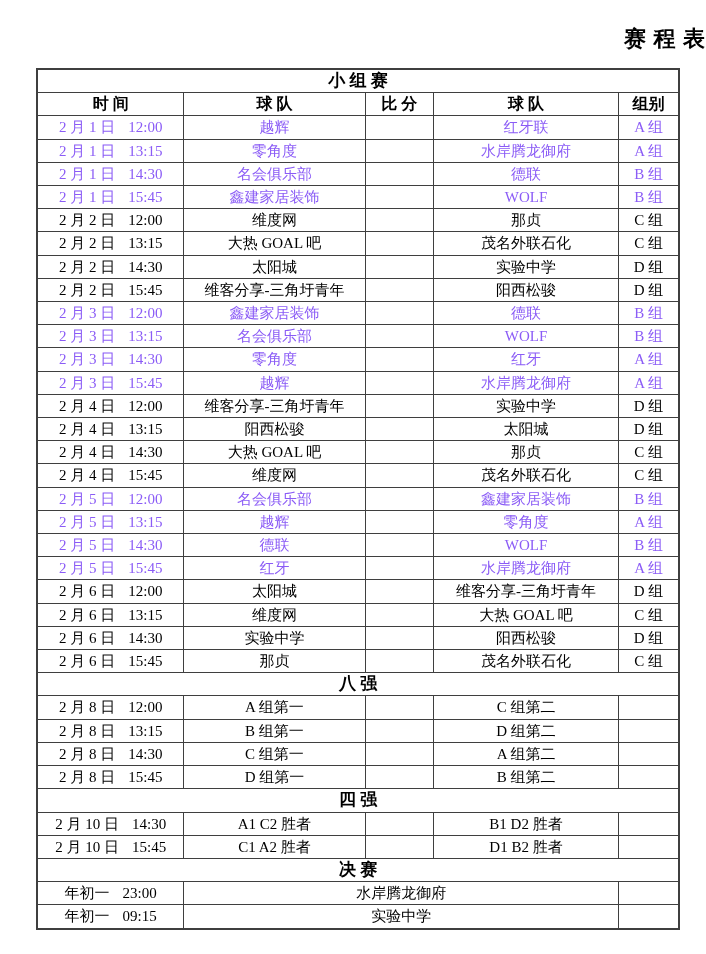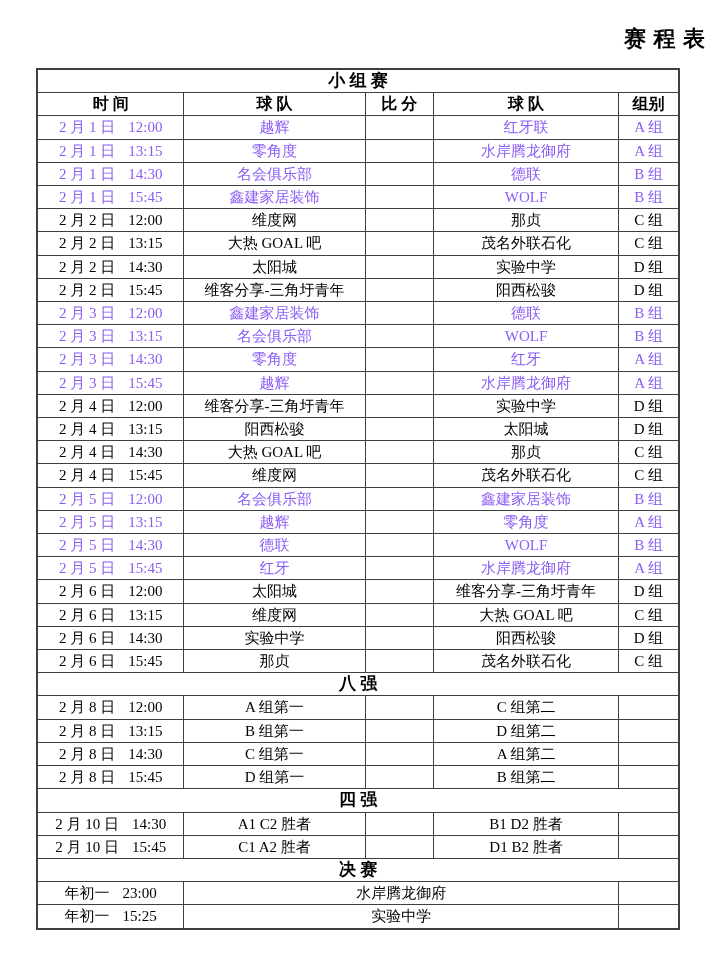--- a/index.html
+++ b/index.html
@@ -472,21 +472,21 @@
               <span>23:00</span>
             </span>
           </td>
           <td colspan="3">水岸腾龙御府</td>
           <td></td>
         </tr>
         <tr>
           <td>
             <span class="dt">
               <span>年初一</span>
-              <span>15:25</span>
+              <span>09:15</span>
             </span>
           </td>
           <td colspan="3">实验中学</td>
           <td></td>
         </tr>
       </tbody>
   </table>
 </div>
 
 </body></html>

